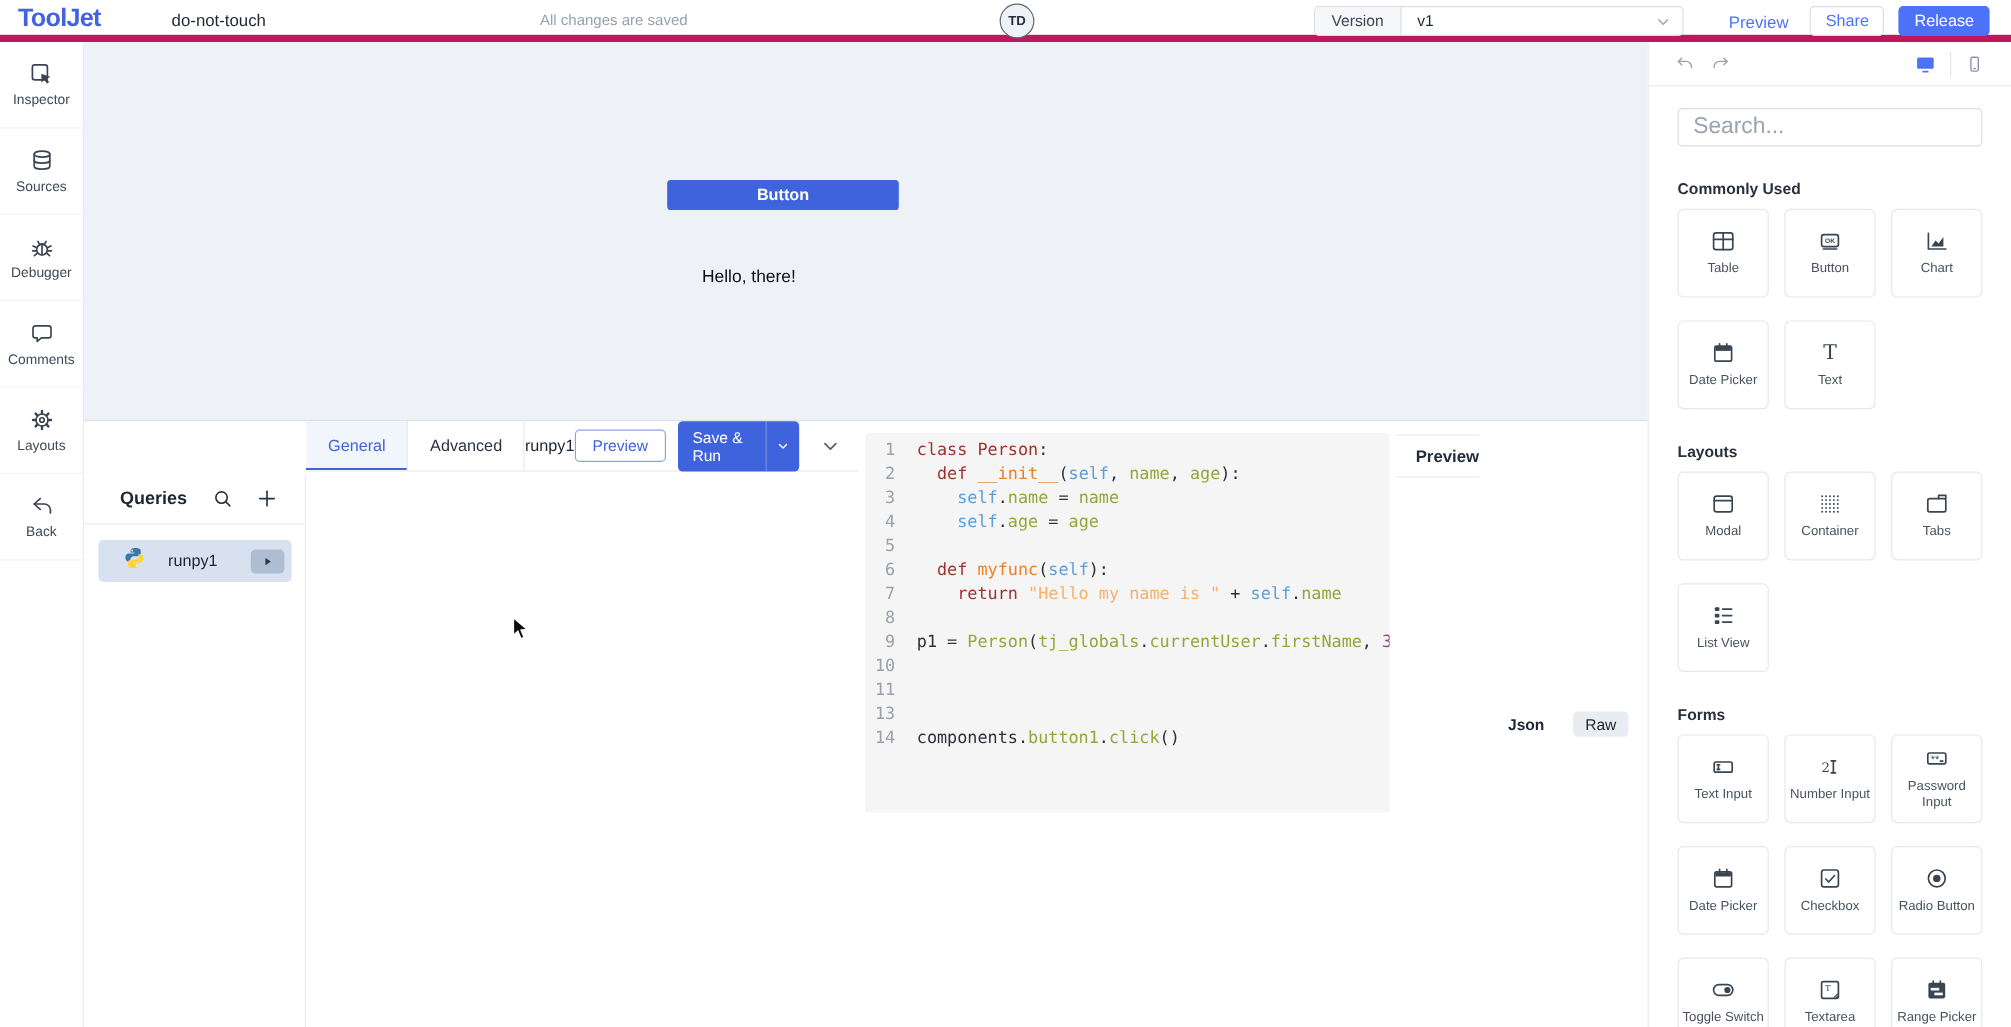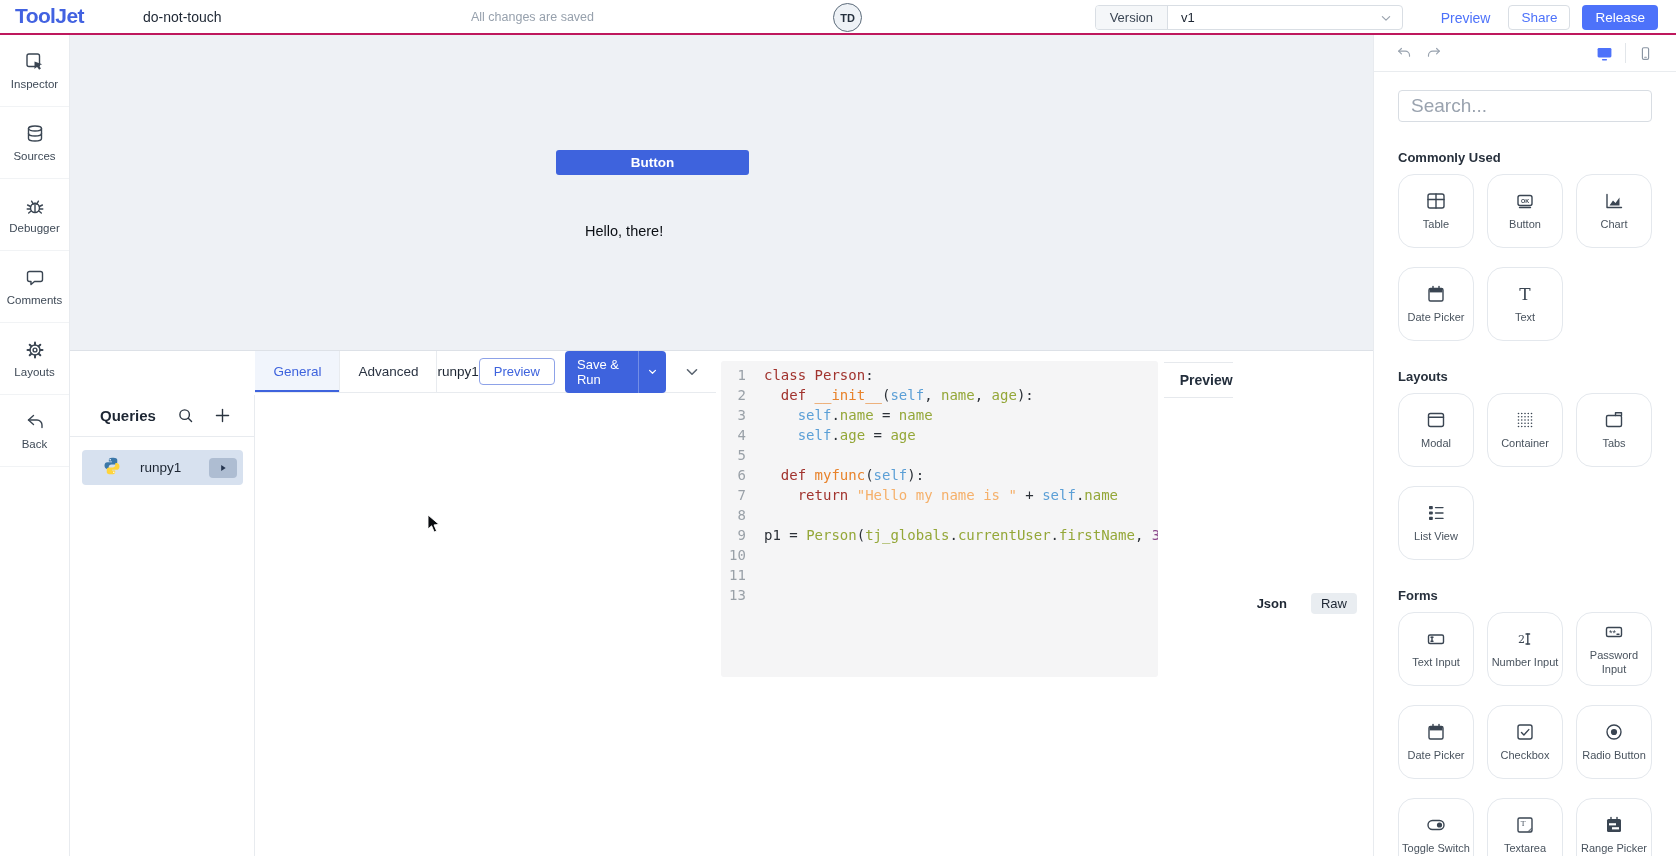--- a/index.html
+++ b/index.html
@@ -1,24 +1,24 @@
 <!DOCTYPE html>
 <html><head>
 <meta charset="utf-8">
 <style>
   * { margin:0; padding:0; box-sizing:border-box; }
   html,body { background:#fff; }
   body { font-family:"Liberation Sans", sans-serif; color:#1d2633; }
   #app { position:relative; width:1676px; height:856px; overflow:hidden; background:#fff; }
 
   
-  #header { position:absolute; left:0; top:0; width:1676px; height:35px; background:#fff; border-bottom:2px solid #be185d; z-index:9; }
+  #header { position:absolute; left:0; top:0; width:1676px; height:35px; background:#fff; border-bottom:6px solid #be185d; z-index:9; }
   .logo { position:absolute; left:15px; top:4px; font-size:21px; font-weight:800; letter-spacing:-0.6px; color:#4262e1; }
   .app-name { position:absolute; left:143px; top:9px; font-size:14px; color:#1d2633; }
-  .autosave { position:absolute; left:471px; top:10px; font-size:12.5px; color:#97a1ad;text-align:center; }
+  .autosave { position:absolute; left:450px; top:10px; font-size:12.5px; color:#97a1ad;text-align:center; }
   .avatar { position:absolute; left:833px; top:3px; width:29px; height:29px; border-radius:50%;
             border:1px solid #5c6b7a; background:#eef2f6; display:flex; align-items:center; justify-content:center;
             font-size:11px; font-weight:700; color:#25303d; }
   .hdr-right { position:absolute; right:18px; top:0; height:35px; display:flex; align-items:center; }
   .version-ctl { width:308px; height:25px; border:1px solid #d9dee4; border-radius:4px; display:flex; align-items:center; background:#fff; overflow:hidden; margin-right:38px; }
   .version-label { background:#f5f7f9; border-right:1px solid #d9dee4; height:100%; display:flex; align-items:center; padding:0 14px; font-size:13px; color:#3b4654; }
   .version-value { flex:1; padding-left:13px; font-size:13px; color:#1d2633; }
   .version-caret { margin-right:8px; display:flex; }
   .hdr-preview { font-size:14px; font-weight:500; color:#4d72fa; margin-right:18px; cursor:pointer; }
   .hdr-share { border:1px solid #d9dee4; background:#fff; color:#4d72fa; font-size:13.5px; font-weight:500; border-radius:4px; padding:4px 12px; margin-right:12px; cursor:pointer; font-family:inherit; }
@@ -81,21 +81,21 @@
   .rp-toolbar .tb-spacer { flex:1; }
   .rp-toolbar .tb-right { display:flex; align-items:center; }
   .tb-divider { width:1px; height:20px; background:#e2e6ea; margin:0 11px; }
   .rp-toolbar span { display:flex; cursor:pointer; }
   .rp-content { padding:18px 24px 0 24px; }
   .rp-search { width:100%; height:32px; border:1px solid #d8dde3; border-radius:4px; padding:0 12px; font-size:19px; color:#1d2633; font-family:inherit; outline:none; }
   .rp-search::placeholder { color:#9aa3af; }
   .rp-section { margin-top:28px; }
   .rp-heading { font-size:13px; font-weight:700; color:#27303c; margin-bottom:9px; }
   .rp-grid { display:grid; grid-template-columns:repeat(3,76px); column-gap:13px; row-gap:19px; }
-  .card { height:74px; border:1px solid #e4e8ed; border-radius:16px; background:#fff; display:flex; flex-direction:column;
+  .card { height:74px; border:1px solid #e4e8ed; border-radius:5px; background:#fff; display:flex; flex-direction:column;
           align-items:center; justify-content:center; gap:6px; padding:5px 2px; cursor:pointer; overflow:hidden; }
   .card .c-label { font-size:11px; line-height:1.25; color:#49535e; text-align:center; }
   .card svg { display:block; flex:none; }
 
   
   .mouse-cursor { position:absolute; left:427px; top:514px; z-index:40; pointer-events:none; }
 </style>
 </head>
 <body>
 
@@ -262,20 +262,21 @@
           <div class="cl-line"><span class="ln">3</span><span class="lc"><span class="tk-pl">    </span><span class="tk-sf">self</span><span class="tk-pl">.</span><span class="tk-pr">name</span><span class="tk-pl"> = </span><span class="tk-pr">name</span></span></div>
           <div class="cl-line"><span class="ln">4</span><span class="lc"><span class="tk-pl">    </span><span class="tk-sf">self</span><span class="tk-pl">.</span><span class="tk-pr">age</span><span class="tk-pl"> = </span><span class="tk-pr">age</span></span></div>
           <div class="cl-line"><span class="ln">5</span><span class="lc"></span></div>
           <div class="cl-line"><span class="ln">6</span><span class="lc"><span class="tk-pl">  </span><span class="tk-kw">def</span><span class="tk-pl"> </span><span class="tk-fn">myfunc</span><span class="tk-pl">(</span><span class="tk-sf">self</span><span class="tk-pl">):</span></span></div>
           <div class="cl-line"><span class="ln">7</span><span class="lc"><span class="tk-pl">    </span><span class="tk-kw">return</span><span class="tk-pl"> </span><span class="tk-st">"Hello my name is "</span><span class="tk-pl"> + </span><span class="tk-sf">self</span><span class="tk-pl">.</span><span class="tk-pr">name</span></span></div>
           <div class="cl-line"><span class="ln">8</span><span class="lc"></span></div>
           <div class="cl-line"><span class="ln">9</span><span class="lc"><span class="tk-pl">p1 = </span><span class="tk-pr">Person</span><span class="tk-pl">(</span><span class="tk-pr">tj_globals</span><span class="tk-pl">.</span><span class="tk-pr">currentUser</span><span class="tk-pl">.</span><span class="tk-pr">firstName</span><span class="tk-pl">, </span><span class="tk-nm">36</span><span class="tk-pl">)</span></span></div>
           <div class="cl-line"><span class="ln">10</span><span class="lc"></span></div>
           <div class="cl-line"><span class="ln">11</span><span class="lc"></span></div>
           <div class="cl-line"><span class="ln">13</span></div>
+          <div class="cl-line"><span class="ln">14</span><span class="lc"><span class="tk-pl">components</span><span class="tk-pl">.</span><span class="tk-pr">button1</span><span class="tk-pl">.</span><span class="tk-pr">click</span><span class="tk-pl">()</span></span></div>
         </div>
 
       <div class="preview-header">
         <span class="ph-title">Preview</span>
       </div>
       <div class="preview-tabs">
         <span class="ptab">Json</span>
         <span class="ptab active">Raw</span>
       </div>
     </div>

